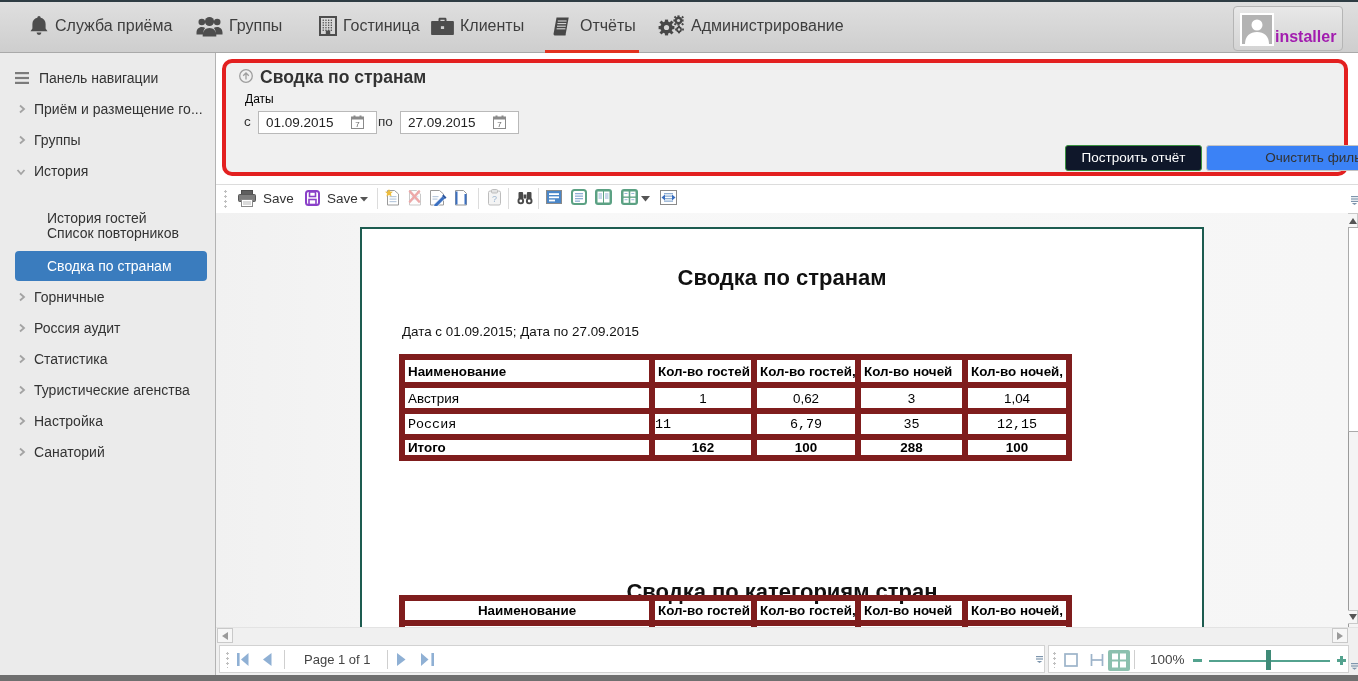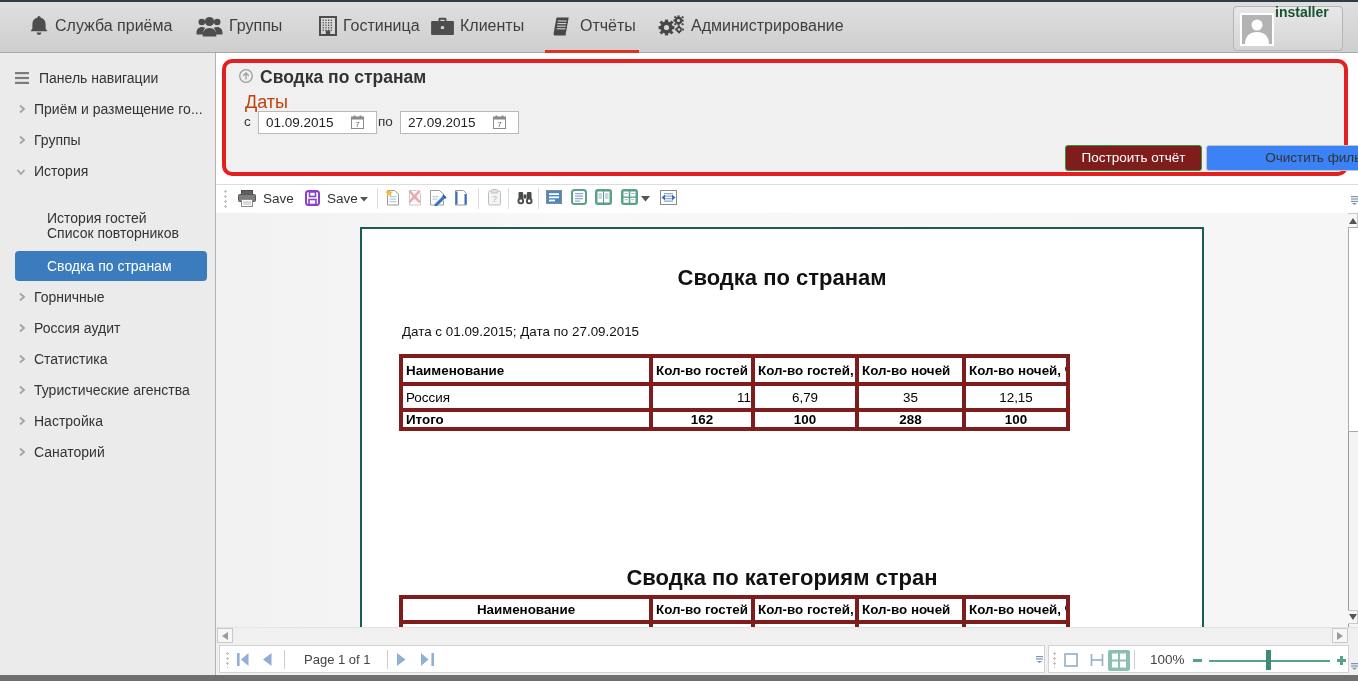--- a/index.html
+++ b/index.html
@@ -6,47 +6,47 @@
 body{width:1358px;height:681px;overflow:hidden;position:relative;font-family:"Liberation Sans",sans-serif;background:#fff;}
 .abs{position:absolute;}
 
 #topstrip{left:0;top:0;width:1358px;height:2px;background:#2e3c43;}
 #topbar{left:0;top:2px;width:1358px;height:50px;background:linear-gradient(#dfdfdf,#cecece);border-bottom:1px solid #a9a9a9;}
 .mi{position:absolute;top:13px;height:26px;display:flex;align-items:center;font-size:16px;color:#3e3e3e;white-space:nowrap;}
 .mi svg{display:block;}
 #redline{left:545px;top:50px;width:94px;height:3px;background:#e2321f;}
 #userbox{left:1233px;top:6px;width:108px;height:43px;background:linear-gradient(#e8e8e8,#d4d4d4);border:1px solid #b5b5b5;border-radius:4px;}
 #avatar{left:1240px;top:13px;width:30px;height:29px;background:#b3b3b3;border:2px solid #fff;}
-#uname{left:1275px;top:4px;font-size:14px;font-weight:bold;color:#14532d;}
+#uname{left:1275px;top:28px;font-size:16px;font-weight:bold;color:#a21caf;}
 
 #sidebar{left:0;top:53px;width:215px;height:624px;background:#ebebeb;border-right:1px solid #b3b3b3;}
 .si{position:absolute;height:30px;display:flex;align-items:center;font-size:14px;color:#333;white-space:nowrap;}
 .chev{position:absolute;width:10px;height:10px;}
 #selitem{left:15px;top:251px;width:192px;height:30px;background:#3a7cbe;border-radius:4px;color:#fff;display:flex;align-items:center;font-size:14px;}
 
 #filter{left:222px;top:59px;width:1118px;height:109px;background:#f0f0f0;border:4px solid #e32020;border-radius:10px;}
 #ftitle{left:260px;top:67px;font-size:17.5px;font-weight:bold;color:#333;}
-#fdaty{left:245px;top:92px;font-size:18px;color:#c2410c;}
+#fdaty{left:245px;top:92px;font-size:12px;color:#000000;}
 .flabel{position:absolute;font-size:13.5px;color:#333;}
 .dinput{position:absolute;top:111px;width:110px;height:21px;background:#fff;border:1px solid #b9b9b9;font-size:13.5px;color:#222;line-height:21px;padding-left:7px;}
 .btn{position:absolute;top:145px;height:24px;font-size:13.5px;line-height:24px;text-align:center;border-radius:3px;}
-#btn-green{left:1065px;width:135px;background:#7f1d1d;border:1px solid #38913f;color:#fff;}
+#btn-green{left:1065px;width:135px;background:#0f172a;border:1px solid #38913f;color:#fff;}
 #btn-white{left:1206px;width:137px;background:#3b82f6;border:1px solid #c4c4c4;color:#333;padding-left:44px;}
 
 #toolbar{left:216px;top:184px;width:1142px;height:28px;background:#fff;border-top:1px solid #dcdcdc;border-bottom:1px solid #d2d2d2;}
 .tsep{position:absolute;top:188px;width:1px;height:21px;background:#dcdcdc;}
 .tlabel{position:absolute;top:191px;font-size:13.5px;color:#333;}
 
 #viewport{left:216px;top:213px;width:1132px;height:414px;background:linear-gradient(to right,#f1f1f1,#f8f8f8 30%,#f6f6f6);overflow:hidden;}
 #page{position:absolute;left:144px;top:14px;width:840px;height:500px;background:#fff;border:2px solid #1d5c50;}
 #rtitle{position:absolute;left:0;top:36px;width:840px;text-align:center;font-size:22px;font-weight:bold;color:#111;}
 #rmeta{position:absolute;left:40px;top:95px;font-size:13.4px;color:#111;}
 table.rep{border-collapse:collapse;position:absolute;table-layout:fixed;}
-table.rep td{border:4px solid #7f1d1d;font-size:13.4px;color:#000;overflow:hidden;white-space:nowrap;padding:0;}
-#rtitle2{position:absolute;left:0;top:336px;width:840px;text-align:center;font-size:22px;font-weight:bold;color:#111;}
+table.rep td{border:6px solid #7f1d1d;font-size:13.4px;color:#000;overflow:hidden;white-space:nowrap;padding:0;}
+#rtitle2{position:absolute;left:0;top:350px;width:840px;text-align:center;font-size:22px;font-weight:bold;color:#111;}
 
 #hscroll{left:216px;top:627px;width:1142px;height:16px;background:#f0f0f0;border-top:1px solid #e3e3e3;}
 #vscroll{left:1348px;top:213px;width:10px;height:414px;background:#f4f4f4;border-left:1px solid #9a9a9a;}
 .sbtn{position:absolute;background:#f6f6f6;border:1px solid #c9c9c9;display:flex;align-items:center;justify-content:center;}
 
 #bottomrow{left:216px;top:643px;width:1142px;height:32px;background:#f0f0f0;}
 #pagetb{left:219px;top:645px;width:824px;height:26px;background:#fff;border:1px solid #d2d2d2;}
 #zoomtb{left:1048px;top:645px;width:299px;height:26px;background:#fff;border:1px solid #d2d2d2;}
 #footer{left:0;top:675px;width:1358px;height:6px;background:#6f6f6f;}
 .dots{position:absolute;width:3px;background-image:radial-gradient(circle,#bfbfbf 1px,transparent 1.2px);background-size:3px 5px;}
@@ -430,22 +430,29 @@
         </colgroup>
    <tbody>
           <tr style="height:28px;font-weight:bold;">
             <td style="padding-left:3px;">Наименование</td>
             <td style="padding-left:3px;">Кол-во гостей</td>
             <td style="padding-left:3px;">Кол-во гостей, %</td>
             <td style="padding-left:3px;">Кол-во ночей</td>
             <td style="padding-left:3px;">Кол-во ночей, %</td>
           </tr>
    <tr style="height:26px;">
+            <td style="padding-left:3px;">Австрия</td>
+            <td style="text-align:center;">1</td>
+            <td style="text-align:center;">0,62</td>
+            <td style="text-align:center;">3</td>
+            <td style="text-align:center;">1,04</td>
+          </tr>
+   <tr style="height:26px;font-family:Liberation Mono, monospace;">
             <td style="padding-left:3px;">Россия</td>
-            <td style="text-align:right;">11</td>
+            <td style="text-align:left;">11</td>
             <td style="text-align:center;">6,79</td>
             <td style="text-align:center;">35</td>
             <td style="text-align:center;">12,15</td>
           </tr>
    <tr style="height:14px;font-weight:bold;">
             <td style="padding-left:3px;">Итого</td>
             <td style="text-align:center;">162</td>
             <td style="text-align:center;">100</td>
             <td style="text-align:center;">288</td>
             <td style="text-align:center;">100</td>

